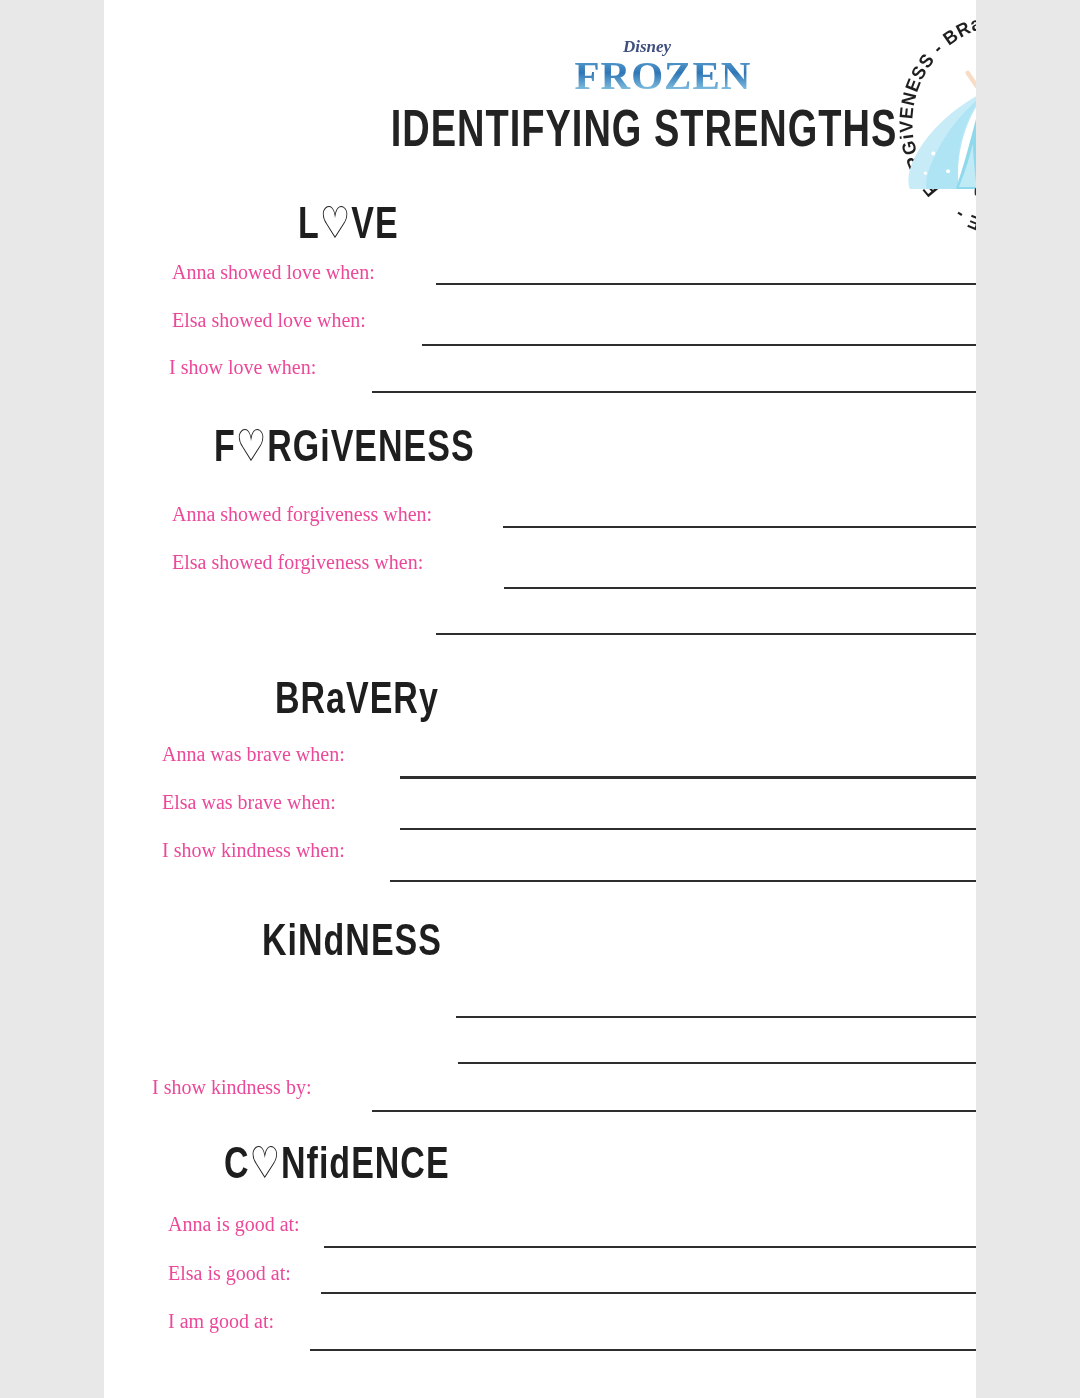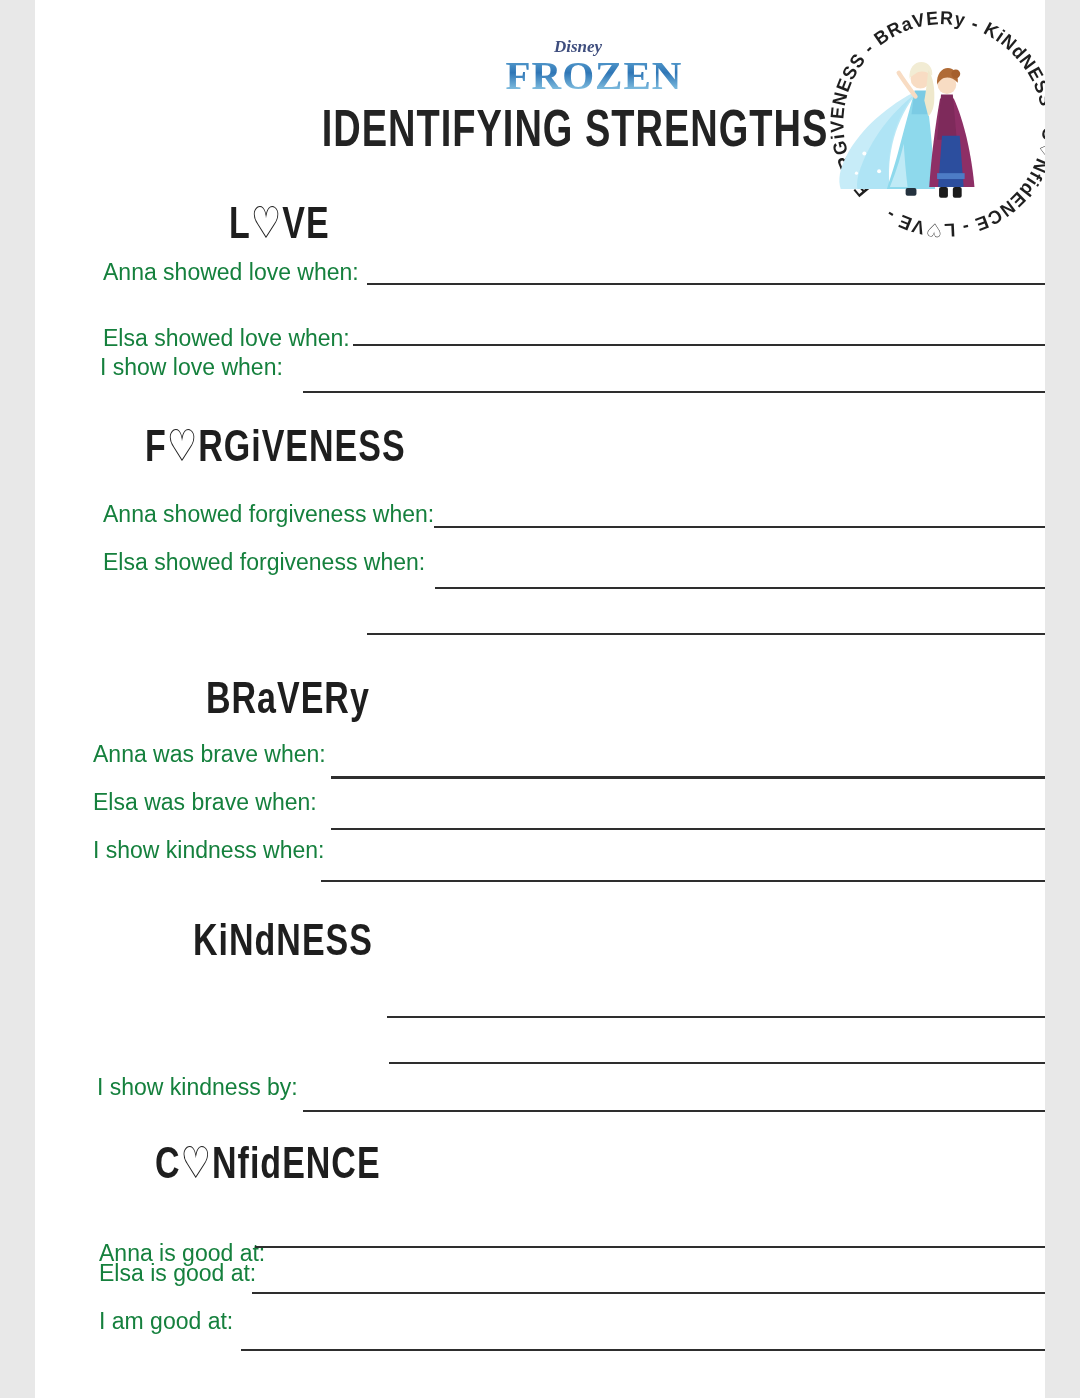--- a/index.html
+++ b/index.html
@@ -1,35 +1,35 @@
 <!DOCTYPE html>
 <html><head>
 <meta charset="utf-8">
 <style>
   html,body { margin:0; padding:0; background:#e8e8e8; }
   .page {
-    position:relative; width:1010px; height:1398px; background:#ffffff;
+    position:relative; width:872px; height:1398px; background:#ffffff;
     font-family:"Liberation Sans", sans-serif; overflow:hidden;
     margin:0 auto;
   }
   .title {
     position:absolute; left:0; top:103px; width:1080px; margin:0;
     text-align:center; font-size:38px; font-weight:600; color:#232323;
     letter-spacing:1px; line-height:1;
     transform:scaleY(1.35); transform-origin:center top;
     font-family:"Liberation Sans","DejaVu Sans",sans-serif;
   }
   .heading {
     position:absolute; margin:0; font-size:34px; font-weight:600; color:#1e1e1e;
     letter-spacing:1px; line-height:1.1;
     transform:scaleY(1.3); transform-origin:left top;
     font-family:"Liberation Sans","DejaVu Sans",sans-serif; white-space:nowrap;
   }
   .label {
-    position:absolute; font-size:23px; color:#15803d; line-height:28px; white-space:nowrap;
+    position:absolute; font-size:20px; color:#ec4899; line-height:28px; white-space:nowrap;font-family:Liberation Serif, serif;
   }
   .line {
     position:absolute; height:2px; background:#2e2e2e;
   }
   .logo-wrap { position:absolute; left:455px; top:24px; }
   .disney-script {
     font-family:"Liberation Serif", serif; font-style:italic; font-weight:bold;
     font-size:17px; fill:#3f4e7e;
   }
   .frozen-word {
@@ -103,21 +103,21 @@
         <circle cx="124" cy="80" r="9.5" fill="#F8DCC3"></circle>
         <path d="M114,80 C113,69 119,63 125,63 C131,63 136,69 135,78 C130,72 122,71 118,75 C116,77 115,78 114,80 Z" fill="#B06B36"></path>
         <circle cx="133" cy="69" r="4.5" fill="#A55F2C"></circle>
       </g>
     </svg>
   </div>
 
   <h2 class="heading" style="left:194px; top:199px;">L♡VE</h2>
   <div class="label" style="left:68px; top:258px;">Anna showed love when:</div>
   <div class="line" style="left:332px; top:283px; width:682px;"></div>
-  <div class="label" style="left:68px; top:306px;margin-top:18px;">Elsa showed love when:</div>
+  <div class="label" style="left:68px; top:306px;">Elsa showed love when:</div>
   <div class="line" style="left:318px; top:344px; width:696px;"></div>
   <div class="label" style="left:65px; top:353px;">I show love when:</div>
   <div class="line" style="left:268px; top:391px; width:746px;"></div>
 
   <h2 class="heading" style="left:110px; top:422px;">F♡RGiVENESS</h2>
   <div class="label" style="left:68px; top:500px;">Anna showed forgiveness when:</div>
   <div class="line" style="left:399px; top:526px; width:615px;"></div>
   <div class="label" style="left:68px; top:548px;">Elsa showed forgiveness when:</div>
   <div class="line" style="left:400px; top:587px; width:614px;"></div>
   <div class="line" style="left:332px; top:633px; width:682px;"></div>
@@ -126,24 +126,24 @@
   <div class="label" style="left:58px; top:740px;">Anna was brave when:</div>
   <div class="line" style="left:296px; top:776px; width:719px; height:3px;"></div>
   <div class="label" style="left:58px; top:788px;">Elsa was brave when:</div>
   <div class="line" style="left:296px; top:828px; width:719px;"></div>
   <div class="label" style="left:58px; top:836px;">I show kindness when:</div>
   <div class="line" style="left:286px; top:880px; width:729px;"></div>
 
   <h2 class="heading" style="left:158px; top:916px;">KiNdNESS</h2>
   <div class="line" style="left:352px; top:1016px; width:662px;"></div>
   <div class="line" style="left:354px; top:1062px; width:660px;"></div>
-  <div class="label" style="left:62px; top:1073px;">I show kindness by:</div>
+  <div class="label" style="left:48px; top:1073px;">I show kindness by:</div>
   <div class="line" style="left:268px; top:1110px; width:746px;"></div>
 
   <h2 class="heading" style="left:120px; top:1139px;">C♡NfidENCE</h2>
-  <div class="label" style="left:64px; top:1239px;">Anna is good at:</div>
+  <div class="label" style="left:64px; top:1210px;">Anna is good at:</div>
   <div class="line" style="left:220px; top:1246px; width:794px;"></div>
   <div class="label" style="left:64px; top:1259px;">Elsa is good at:</div>
   <div class="line" style="left:217px; top:1292px; width:797px;"></div>
   <div class="label" style="left:64px; top:1307px;">I am good at:</div>
   <div class="line" style="left:206px; top:1349px; width:808px;"></div>
 
 </div>
 
 </body></html>

